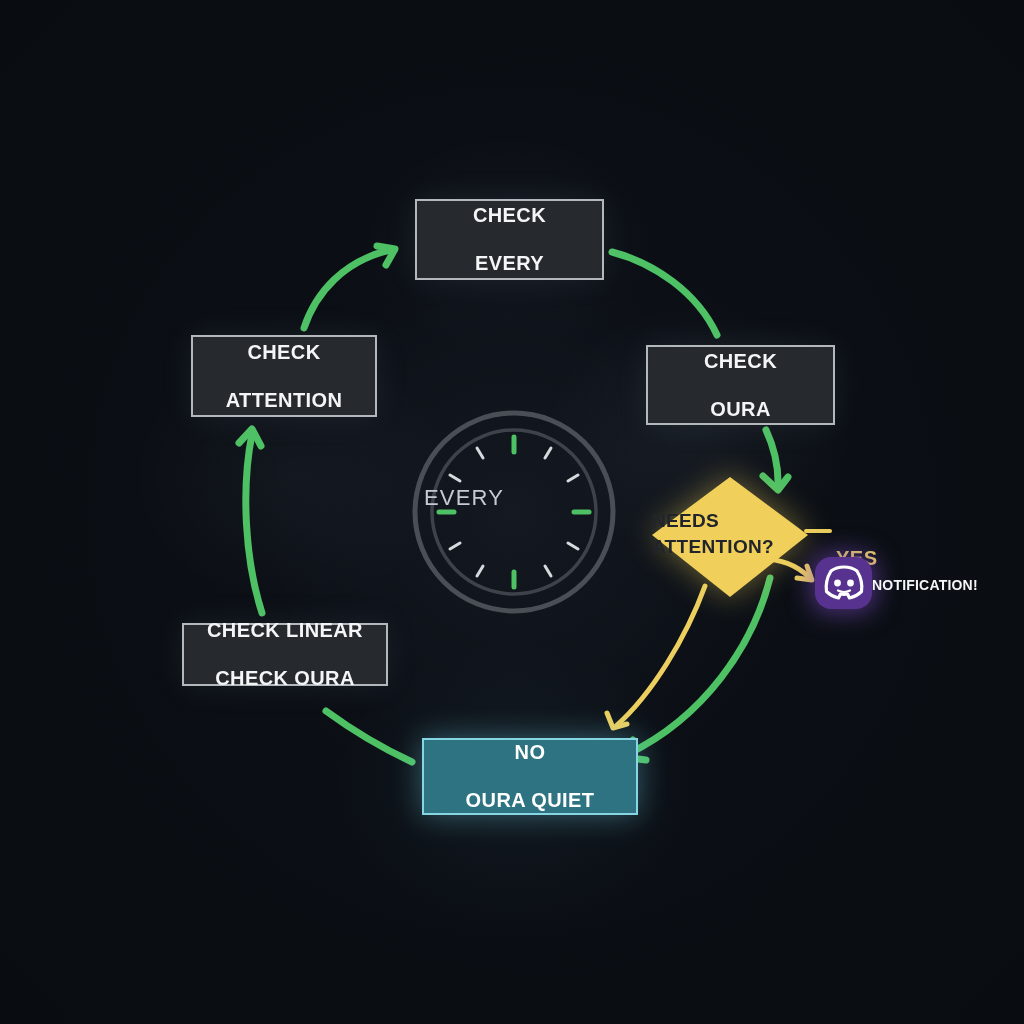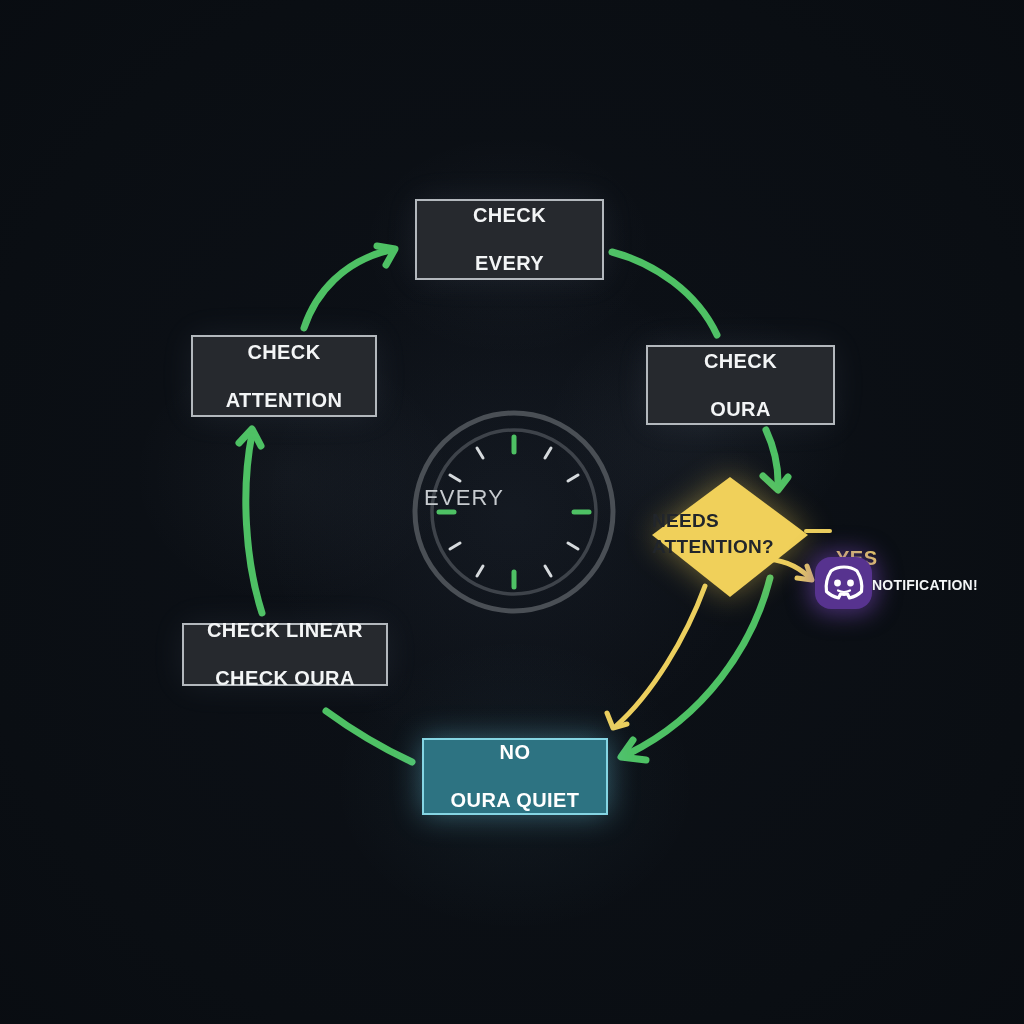--- a/index.html
+++ b/index.html
@@ -21,21 +21,21 @@
     text-align:center;font-weight:700;font-size:20px;line-height:27px;letter-spacing:.4px;gap:21px;
   }
   .node-dark{background:#26292e;border:2px solid #b3b8bd;color:#f3f5f6;
     box-shadow:0 0 34px rgba(190,210,230,.08);}
   .node-teal{background:#2d7382;border:2px solid #85d5e3;color:#ffffff;
     box-shadow:0 0 30px rgba(110,205,228,.42);}
   #node-email   {left:415px;top:199px;width:189px;height:81px;}
   #node-tasks   {left:646px;top:345px;width:189px;height:80px;}
   #node-calendar{left:191px;top:335px;width:186px;height:82px;}
   #node-linear  {left:182px;top:623px;width:206px;height:63px;}
-  #node-quiet   {left:422px;top:738px;width:186px;height:77px;}
+  #node-quiet   {left:422px;top:738px;width:216px;height:77px;}
   .diamond-label{
     position:absolute;left:652px;top:508px;width:156px;
     font-weight:700;font-size:19px;line-height:26px;color:#21252b;letter-spacing:.3px;
   }
   .clock-label{
     position:absolute;left:424px;top:474px;width:180px;
     font-weight:400;font-size:22px;line-height:48px;color:#c7cbcf;letter-spacing:1.2px;
   }
   .yes-label{
     position:absolute;left:836px;top:519px;

